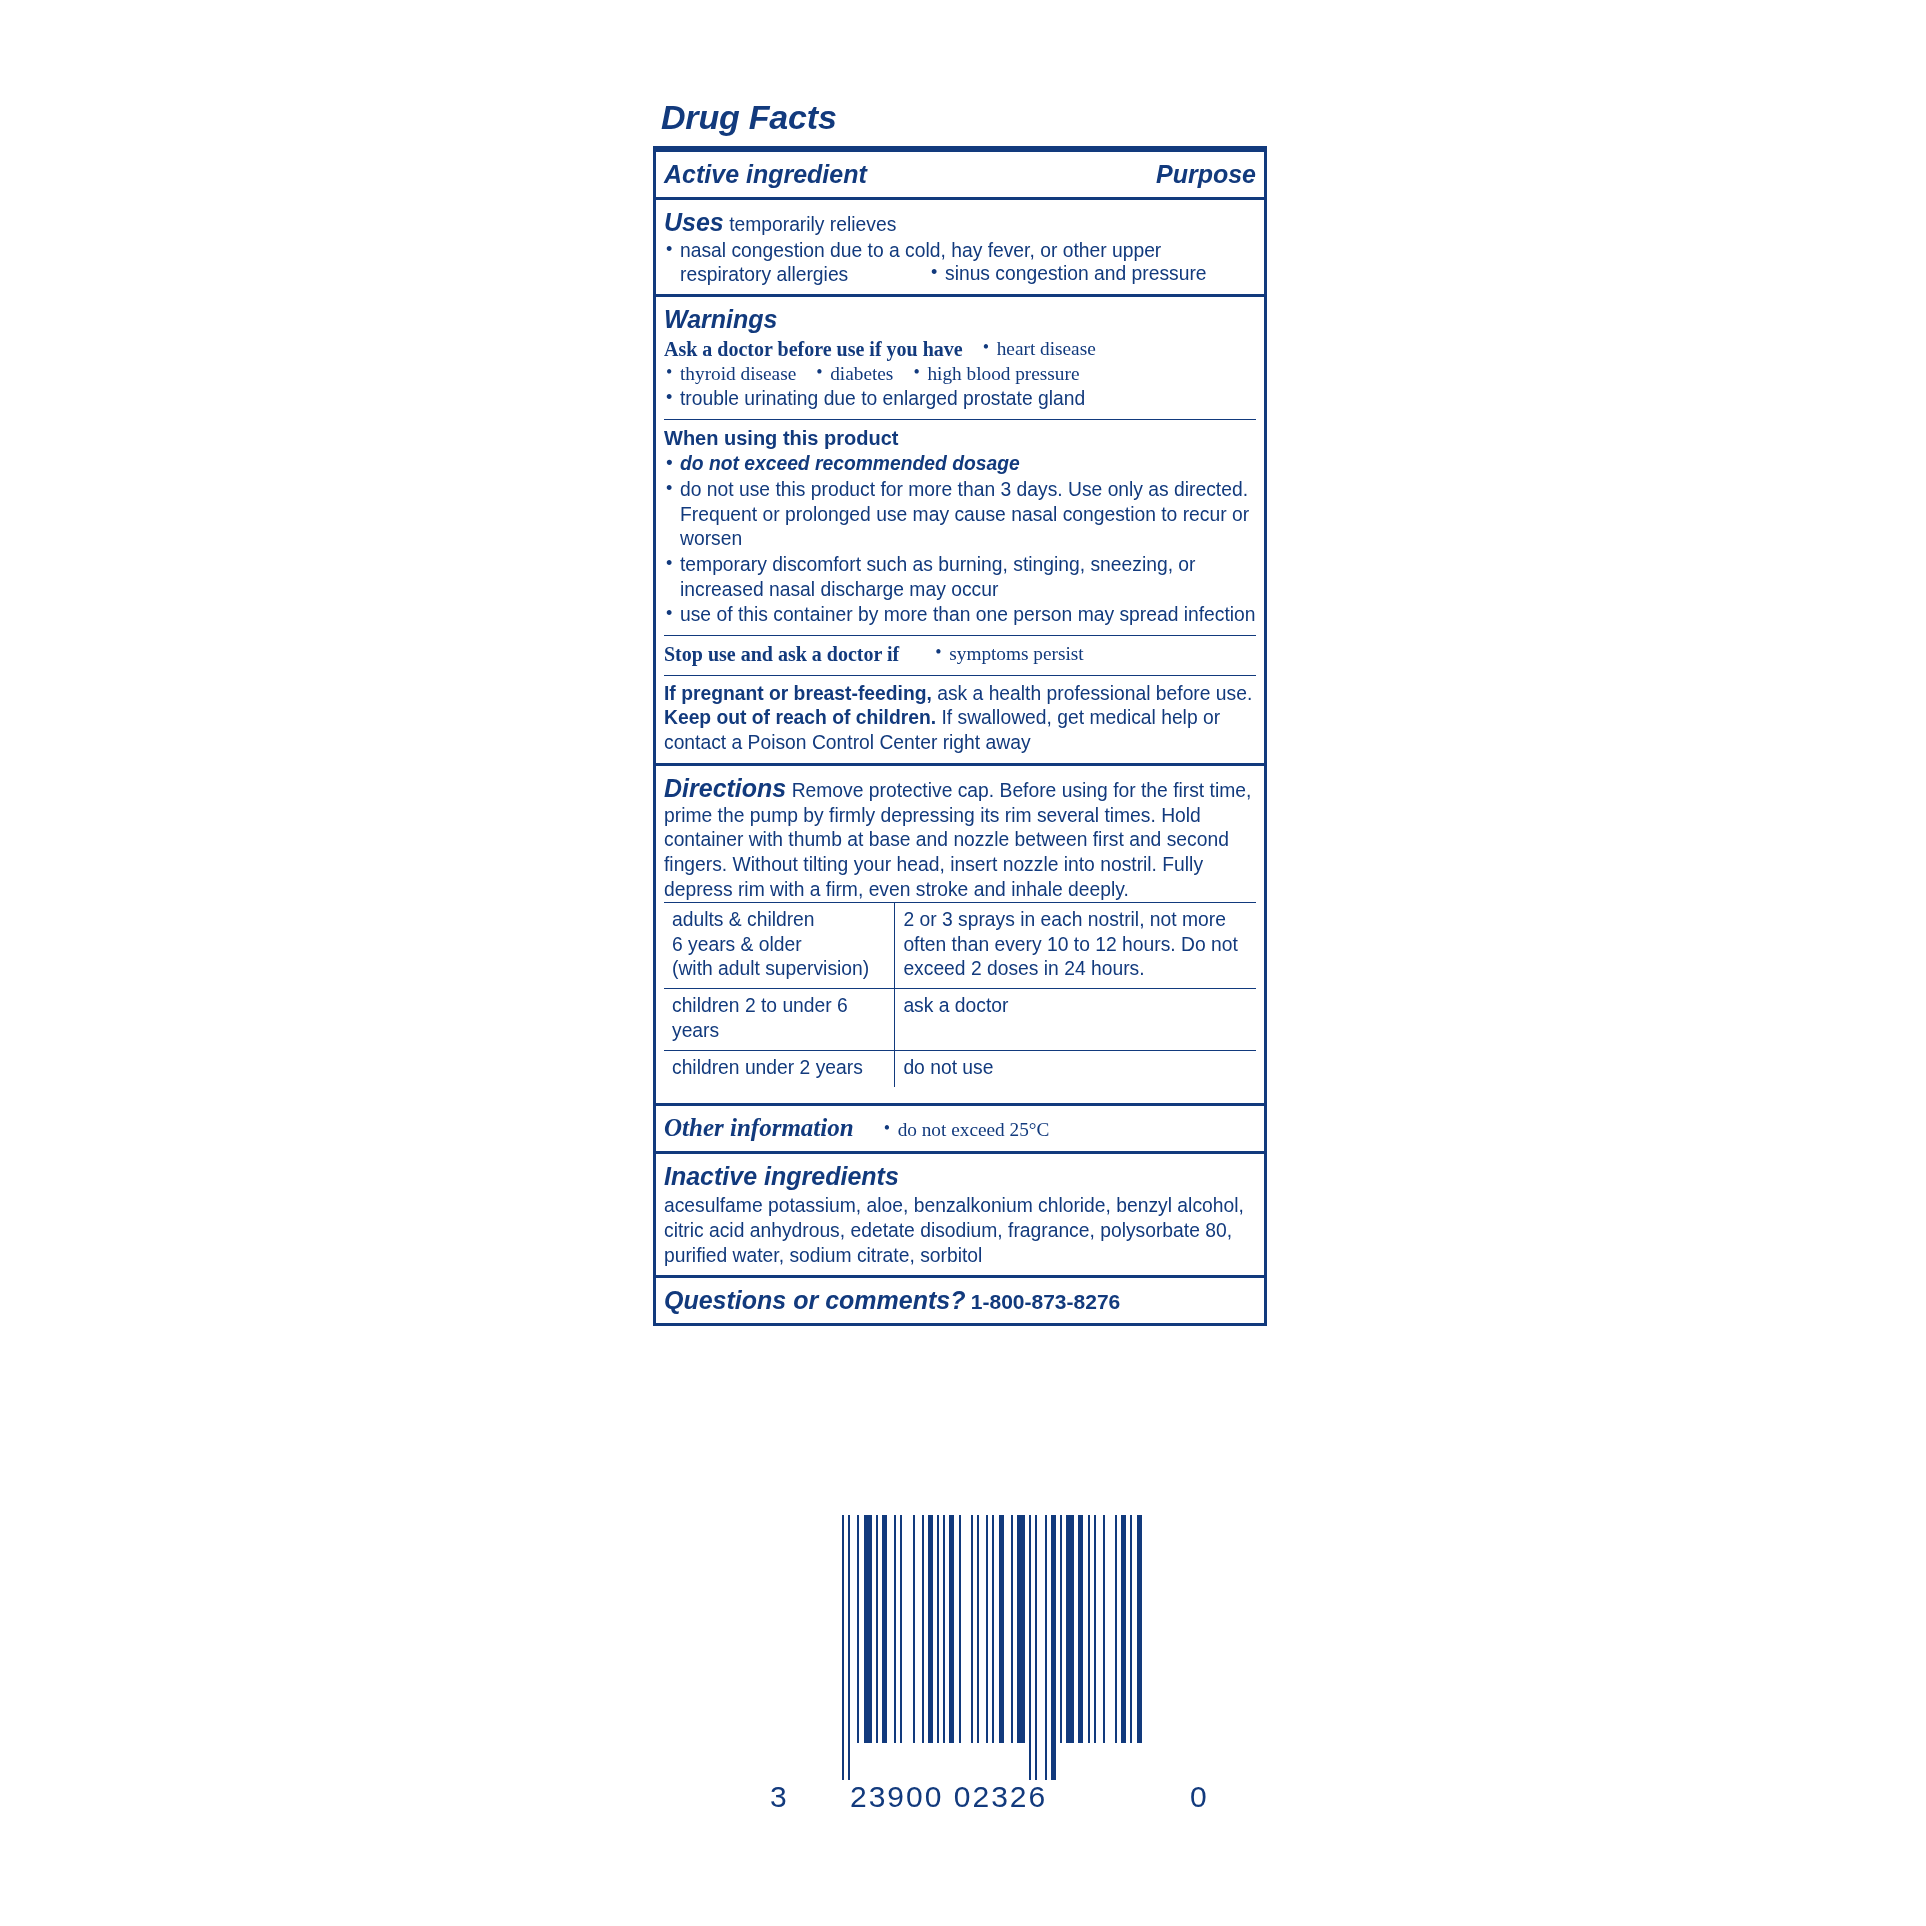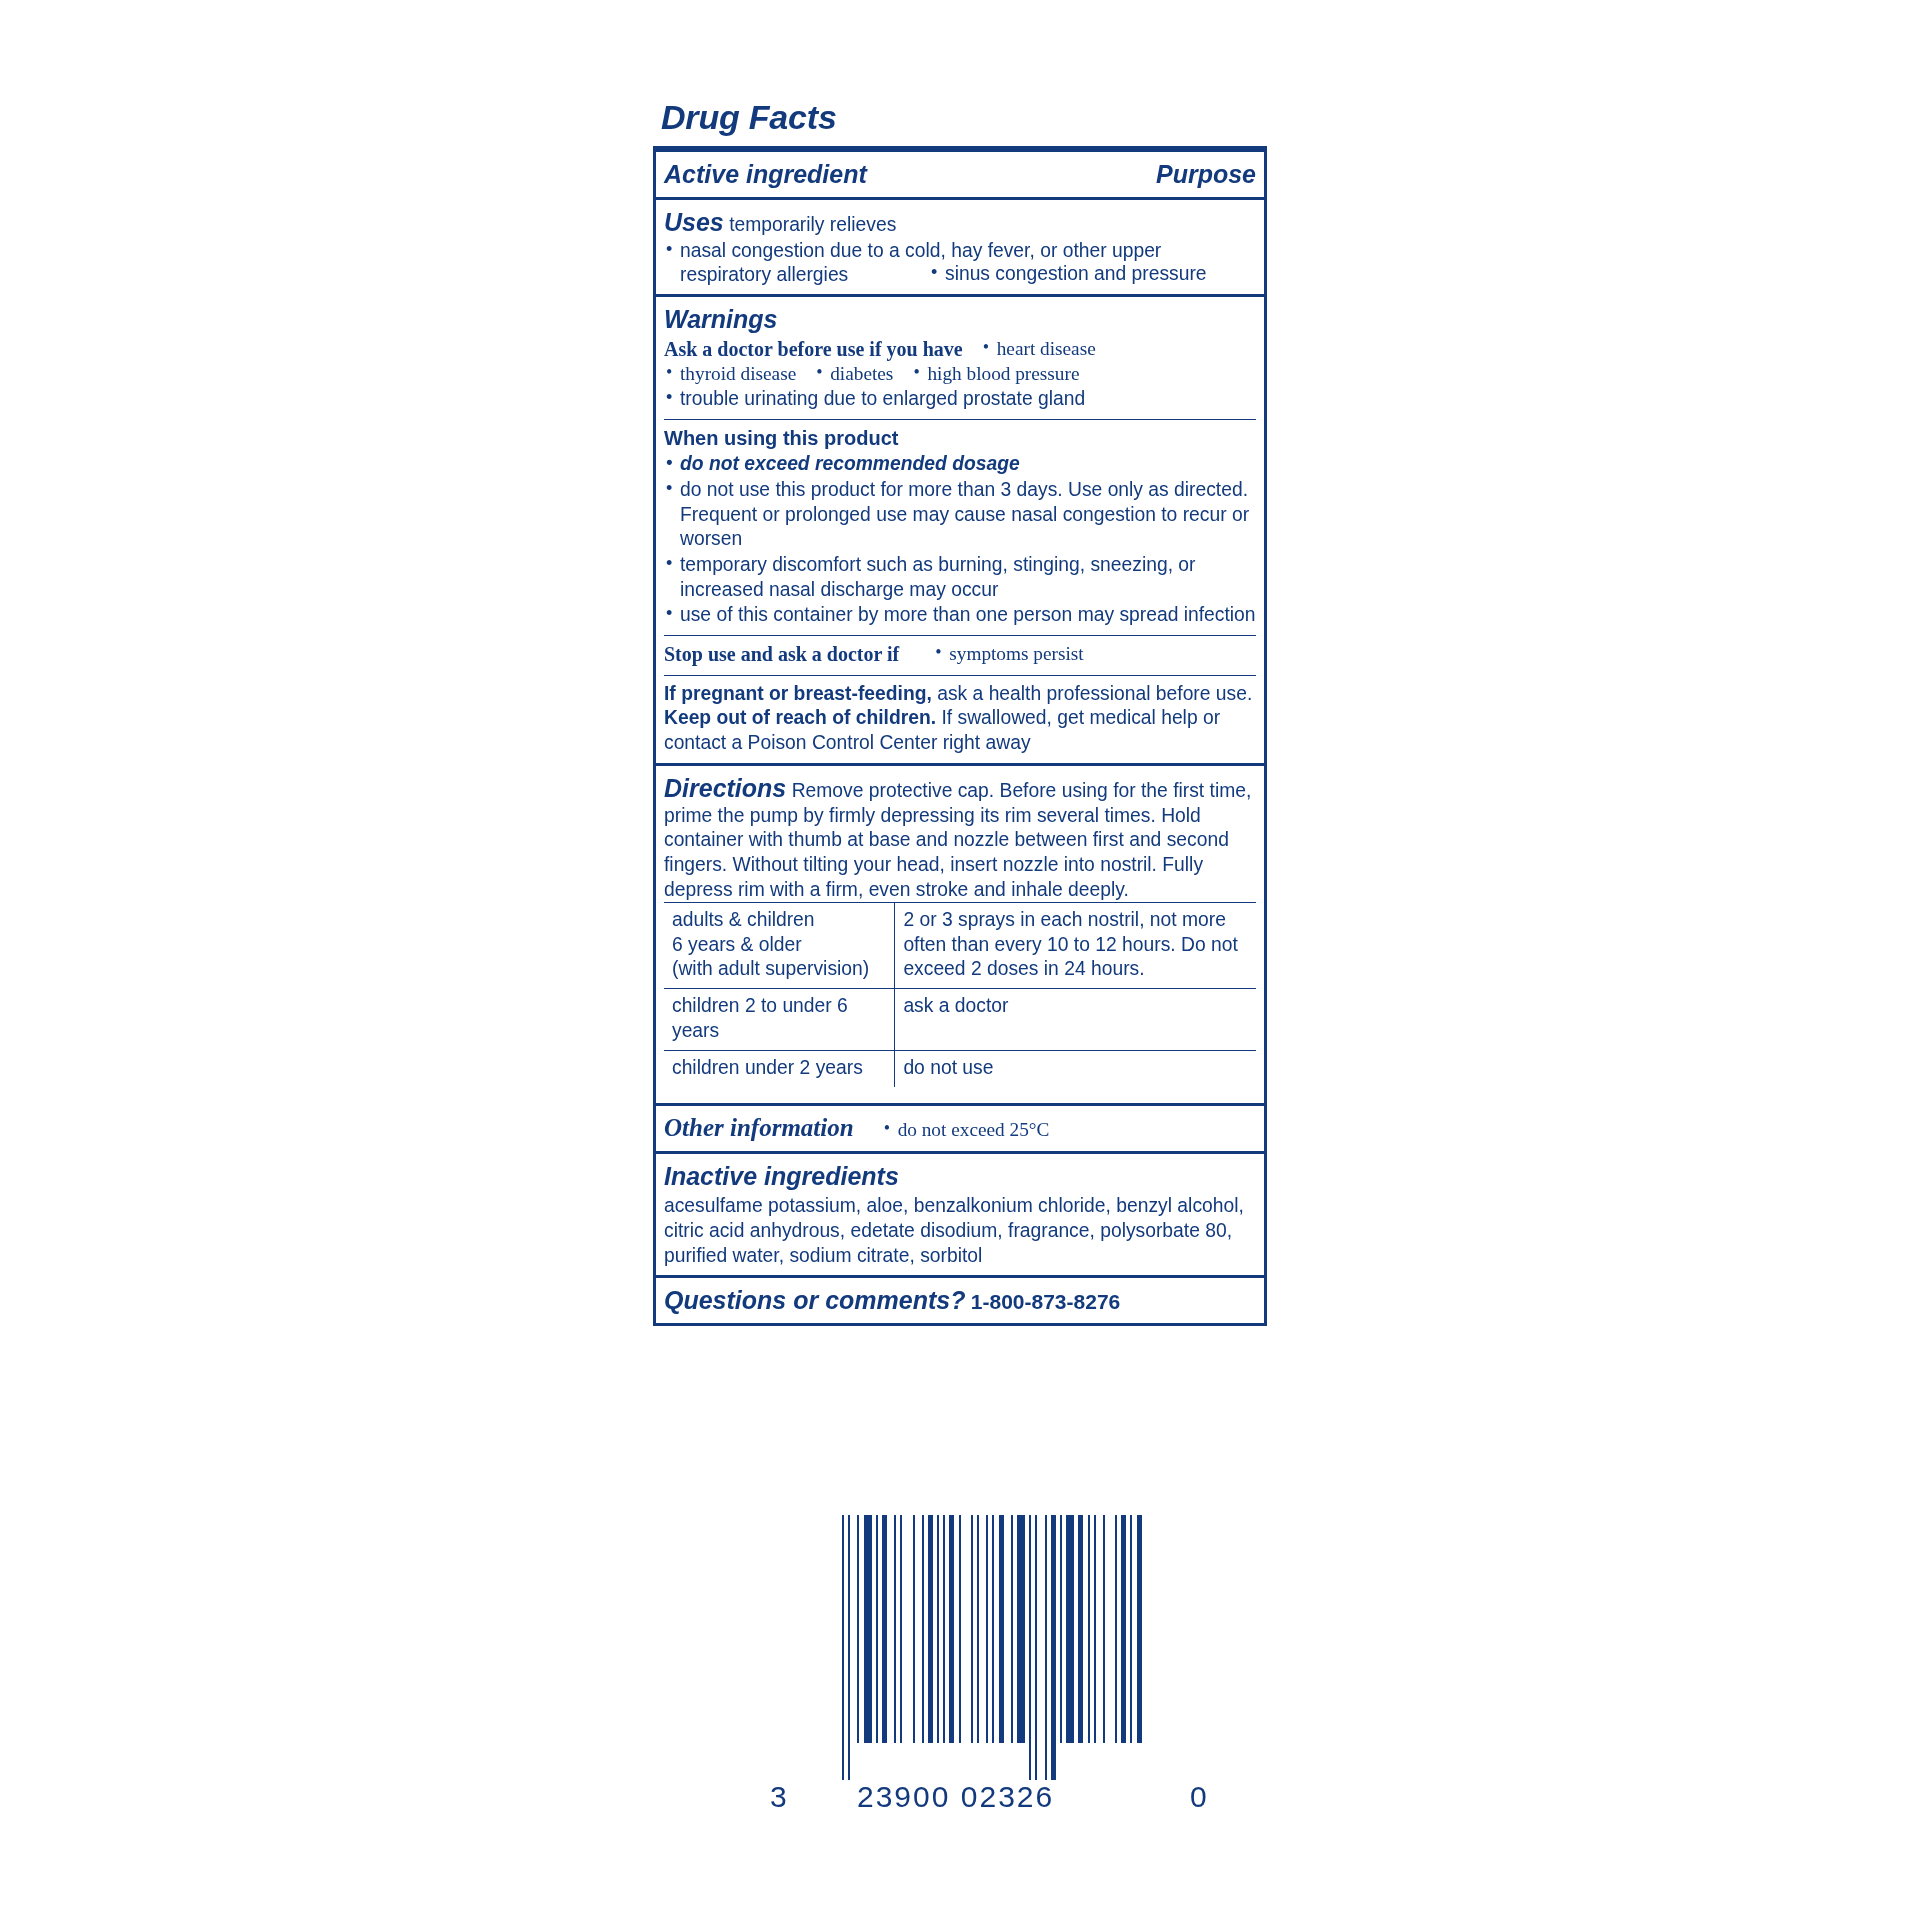--- a/index.html
+++ b/index.html
@@ -323,19 +323,19 @@
         <div class="bar short" style="left: 246px; width: 2px; background: rgb(18, 58, 125);"></div>
         <div class="bar short" style="left: 252px; width: 2px; background: rgb(18, 58, 125);"></div>
         <div class="bar short" style="left: 261px; width: 2px; background: rgb(18, 58, 125);"></div>
         <div class="bar short" style="left: 273px; width: 2px; background: rgb(18, 58, 125);"></div>
         <div class="bar short" style="left: 279px; width: 5px; background: rgb(18, 58, 125);"></div>
         <div class="bar short" style="left: 288px; width: 2px; background: rgb(18, 58, 125);"></div>
         <div class="bar short" style="left: 295px; width: 5px; background: rgb(18, 58, 125);"></div>
       </div>
     <div class="bc-digits">
       <span class="bc-d" style="left:-32px;">3</span>
-      <span class="bc-d" style="left:55px;">23900 02326</span>
+      <span class="bc-d" style="left:48px;">23900 02326</span>
       <span class="bc-d" style="left:388px;">0</span>
     </div>
   </div>
 
 </div>
 
 
 </body></html>

